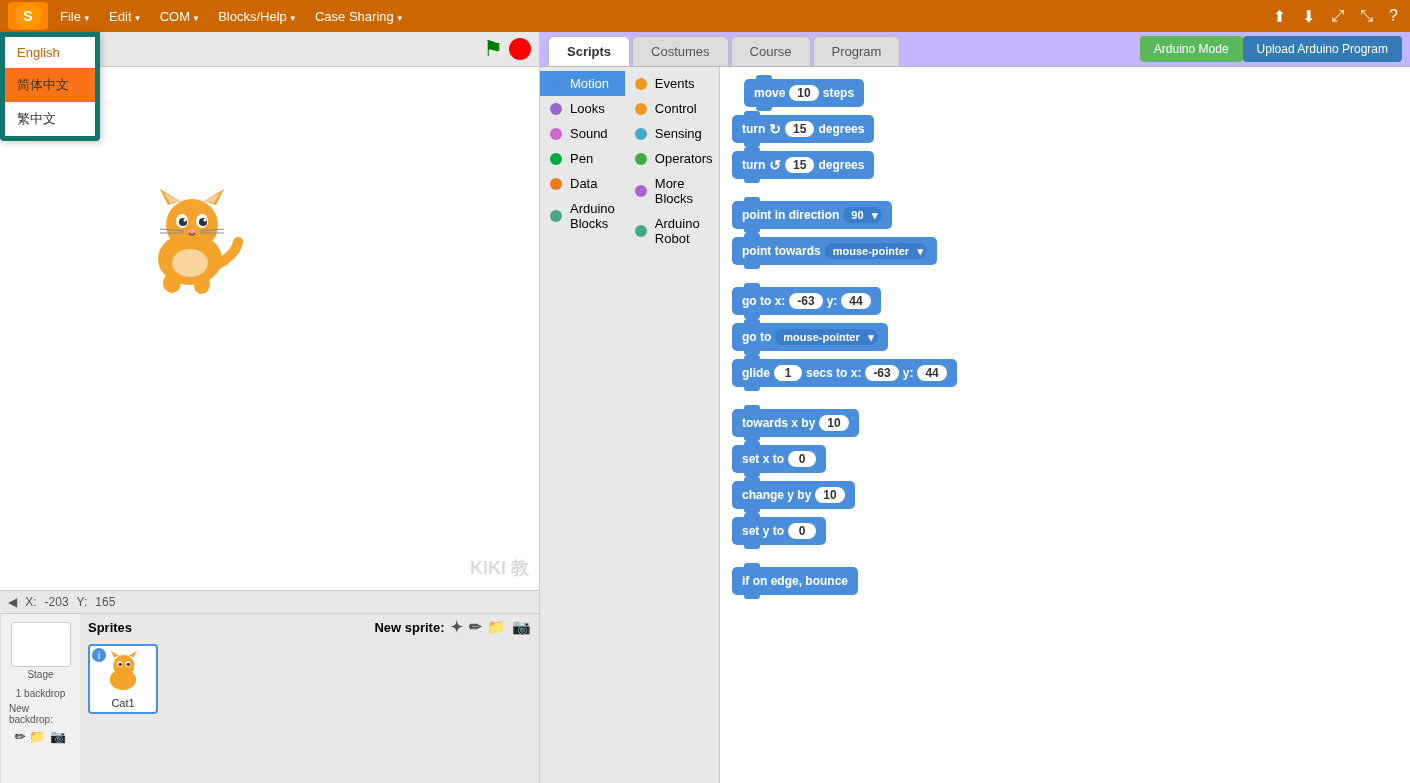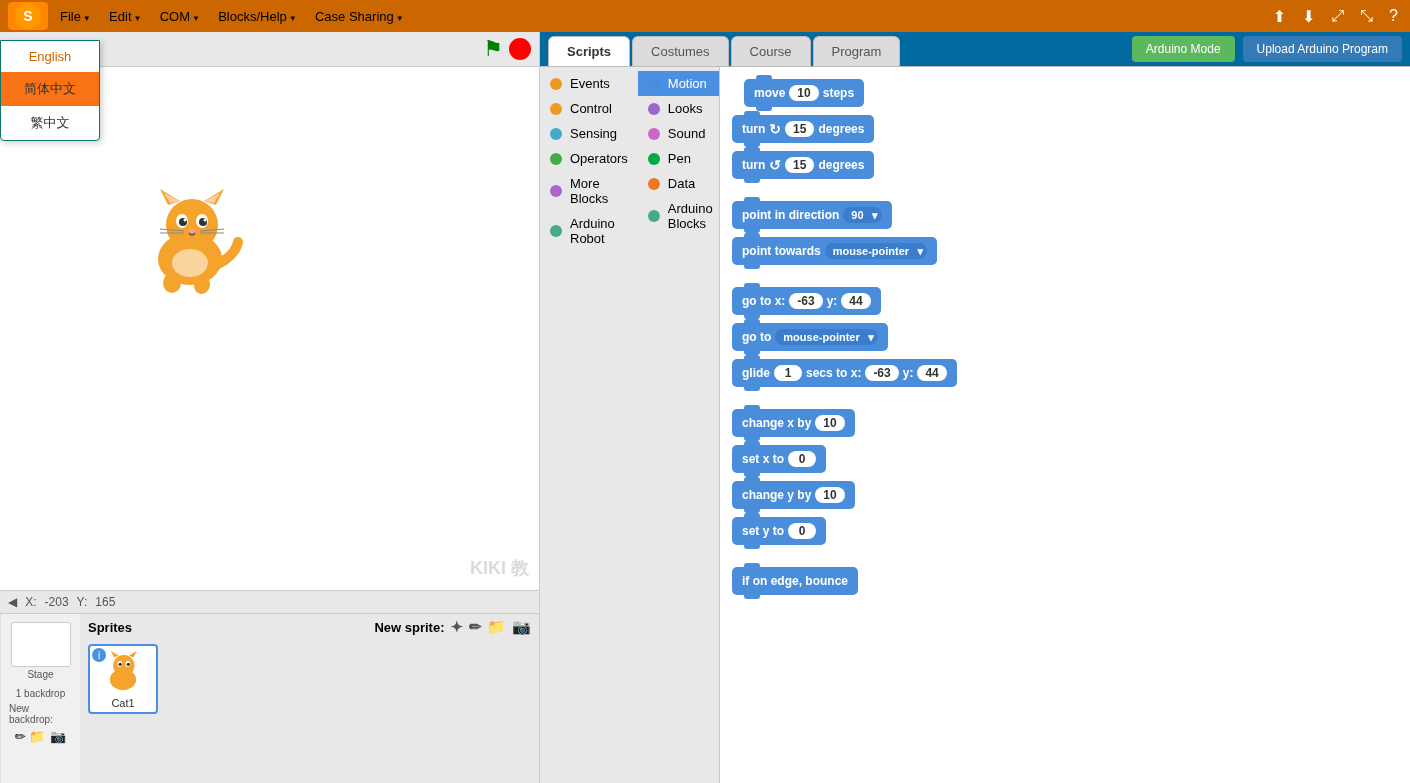--- a/index.html
+++ b/index.html
@@ -17,50 +17,49 @@
       z-index: 100;
     }
     .menu-bar-logo {
       width: 40px; height: 28px;
       background: #ff8800;
       border-radius: 4px;
       display: flex; align-items: center; justify-content: center;
       color: white; font-weight: bold; font-size: 11px;
     }
     .menu-item {
-      color: #000000;
+      color: #ffffff;
       padding: 4px 8px;
       cursor: pointer;
       font-size: 13px;
       border-radius: 3px;
     }
     .menu-item .arrow { font-size: 9px; }
     .menu-bar-right {
       margin-left: auto;
       display: flex; align-items: center; gap: 8px;
     }
     .toolbar-icon {
       color: white;
       font-size: 16px;
       cursor: pointer;
       padding: 2px 4px;
     }
 
     
     .lang-dropdown {
       position: absolute;
-      top: 40px;
+      top: 32px;
       left: 0;
       background: white;
-      border: 1px solid #0f766e;
+      border: 5px solid #0f766e;
       border-radius: 0 0 4px 4px;
       z-index: 200;
       min-width: 100px;
       box-shadow: 2px 2px 6px rgba(0,0,0,0.2);
-      text-align: center;
     }
     .lang-option {
       padding: 8px 12px;
       cursor: pointer;
       font-size: 13px;
       color: #333;
     }
     .lang-option.active { color: #cc6600; }
     .lang-option.highlighted {
       background: #f97316;
@@ -469,37 +468,64 @@
             </svg>
             <div class="sprite-label">Cat1</div>
           </div>
         </div>
       </div>
     </div>
   </div>
 
   <div class="script-editor">
 
-    <div style="display:flex; align-items:flex-end; background:#0369a1; padding: 4px 8px 0; border-bottom:1px solid #bbb; gap:2px;">
+    <div style="display:flex; align-items:flex-end; background:#c4b5fd; padding: 4px 8px 0; border-bottom:1px solid #bbb; gap:2px;">
       <div class="top-tab active">Scripts</div>
       <div class="top-tab">Costumes</div>
       <div class="top-tab">Course</div>
       <div class="top-tab">Program</div>
-      <div style="margin-left:auto; display:flex; gap:8px; padding-bottom:4px;">
+      <div style="margin-left:auto; display:flex; padding-bottom:4px;">
         <button class="arduino-btn">Arduino Mode</button>
         <button class="arduino-btn upload">Upload Arduino Program</button>
       </div>
     </div>
 
     <div class="script-content">
 
       <div class="block-palette">
         <div class="categories-grid">
 
           <div>
+            <div class="block-category active">
+              <div class="cat-dot" style="background:#4a8edb;"></div>
+              <span>Motion</span>
+            </div>
+            <div class="block-category">
+              <div class="cat-dot" style="background:#9966cc;"></div>
+              <span>Looks</span>
+            </div>
+            <div class="block-category">
+              <div class="cat-dot" style="background:#cc66cc;"></div>
+              <span>Sound</span>
+            </div>
+            <div class="block-category">
+              <div class="cat-dot" style="background:#00aa44;"></div>
+              <span>Pen</span>
+            </div>
+            <div class="block-category">
+              <div class="cat-dot" style="background:#ee7722;"></div>
+              <span>Data</span>
+            </div>
+            <div class="block-category">
+              <div class="cat-dot" style="background:#44aa88;"></div>
+              <span>Arduino Blocks</span>
+            </div>
+          </div>
+
+          <div>
             <div class="block-category-col2">
               <div class="cat-dot" style="background:#ee9922;"></div>
               <span>Events</span>
             </div>
             <div class="block-category-col2">
               <div class="cat-dot" style="background:#ee9922;"></div>
               <span>Control</span>
             </div>
             <div class="block-category-col2">
               <div class="cat-dot" style="background:#44aacc;"></div>
@@ -509,47 +535,20 @@
               <div class="cat-dot" style="background:#44aa44;"></div>
               <span>Operators</span>
             </div>
             <div class="block-category-col2">
               <div class="cat-dot" style="background:#aa66cc;"></div>
               <span>More Blocks</span>
             </div>
             <div class="block-category-col2">
               <div class="cat-dot" style="background:#44aa88;"></div>
               <span>Arduino Robot</span>
-            </div>
-          </div>
-
-          <div>
-            <div class="block-category active">
-              <div class="cat-dot" style="background:#4a8edb;"></div>
-              <span>Motion</span>
-            </div>
-            <div class="block-category">
-              <div class="cat-dot" style="background:#9966cc;"></div>
-              <span>Looks</span>
-            </div>
-            <div class="block-category">
-              <div class="cat-dot" style="background:#cc66cc;"></div>
-              <span>Sound</span>
-            </div>
-            <div class="block-category">
-              <div class="cat-dot" style="background:#00aa44;"></div>
-              <span>Pen</span>
-            </div>
-            <div class="block-category">
-              <div class="cat-dot" style="background:#ee7722;"></div>
-              <span>Data</span>
-            </div>
-            <div class="block-category">
-              <div class="cat-dot" style="background:#44aa88;"></div>
-              <span>Arduino Blocks</span>
             </div>
           </div>
         </div>
       </div>
 
       <div class="blocks-workspace">
 
         <div style="margin-bottom:2px;padding-left:12px;">
           <div class="scratch-block">
             <span>move</span>
@@ -618,21 +617,21 @@
             <span class="block-input">-63</span>
             <span>y:</span>
             <span class="block-input">44</span>
           </div>
         </div>
 
         <div class="block-gap"></div>
 
         <div style="margin-bottom:2px;">
           <div class="scratch-block">
-            <span>change x by</span>
+            <span>towards x by</span>
             <span class="block-input">10</span>
           </div>
         </div>
 
         <div style="margin-bottom:2px;">
           <div class="scratch-block">
             <span>set x to</span>
             <span class="block-input">0</span>
           </div>
         </div>

